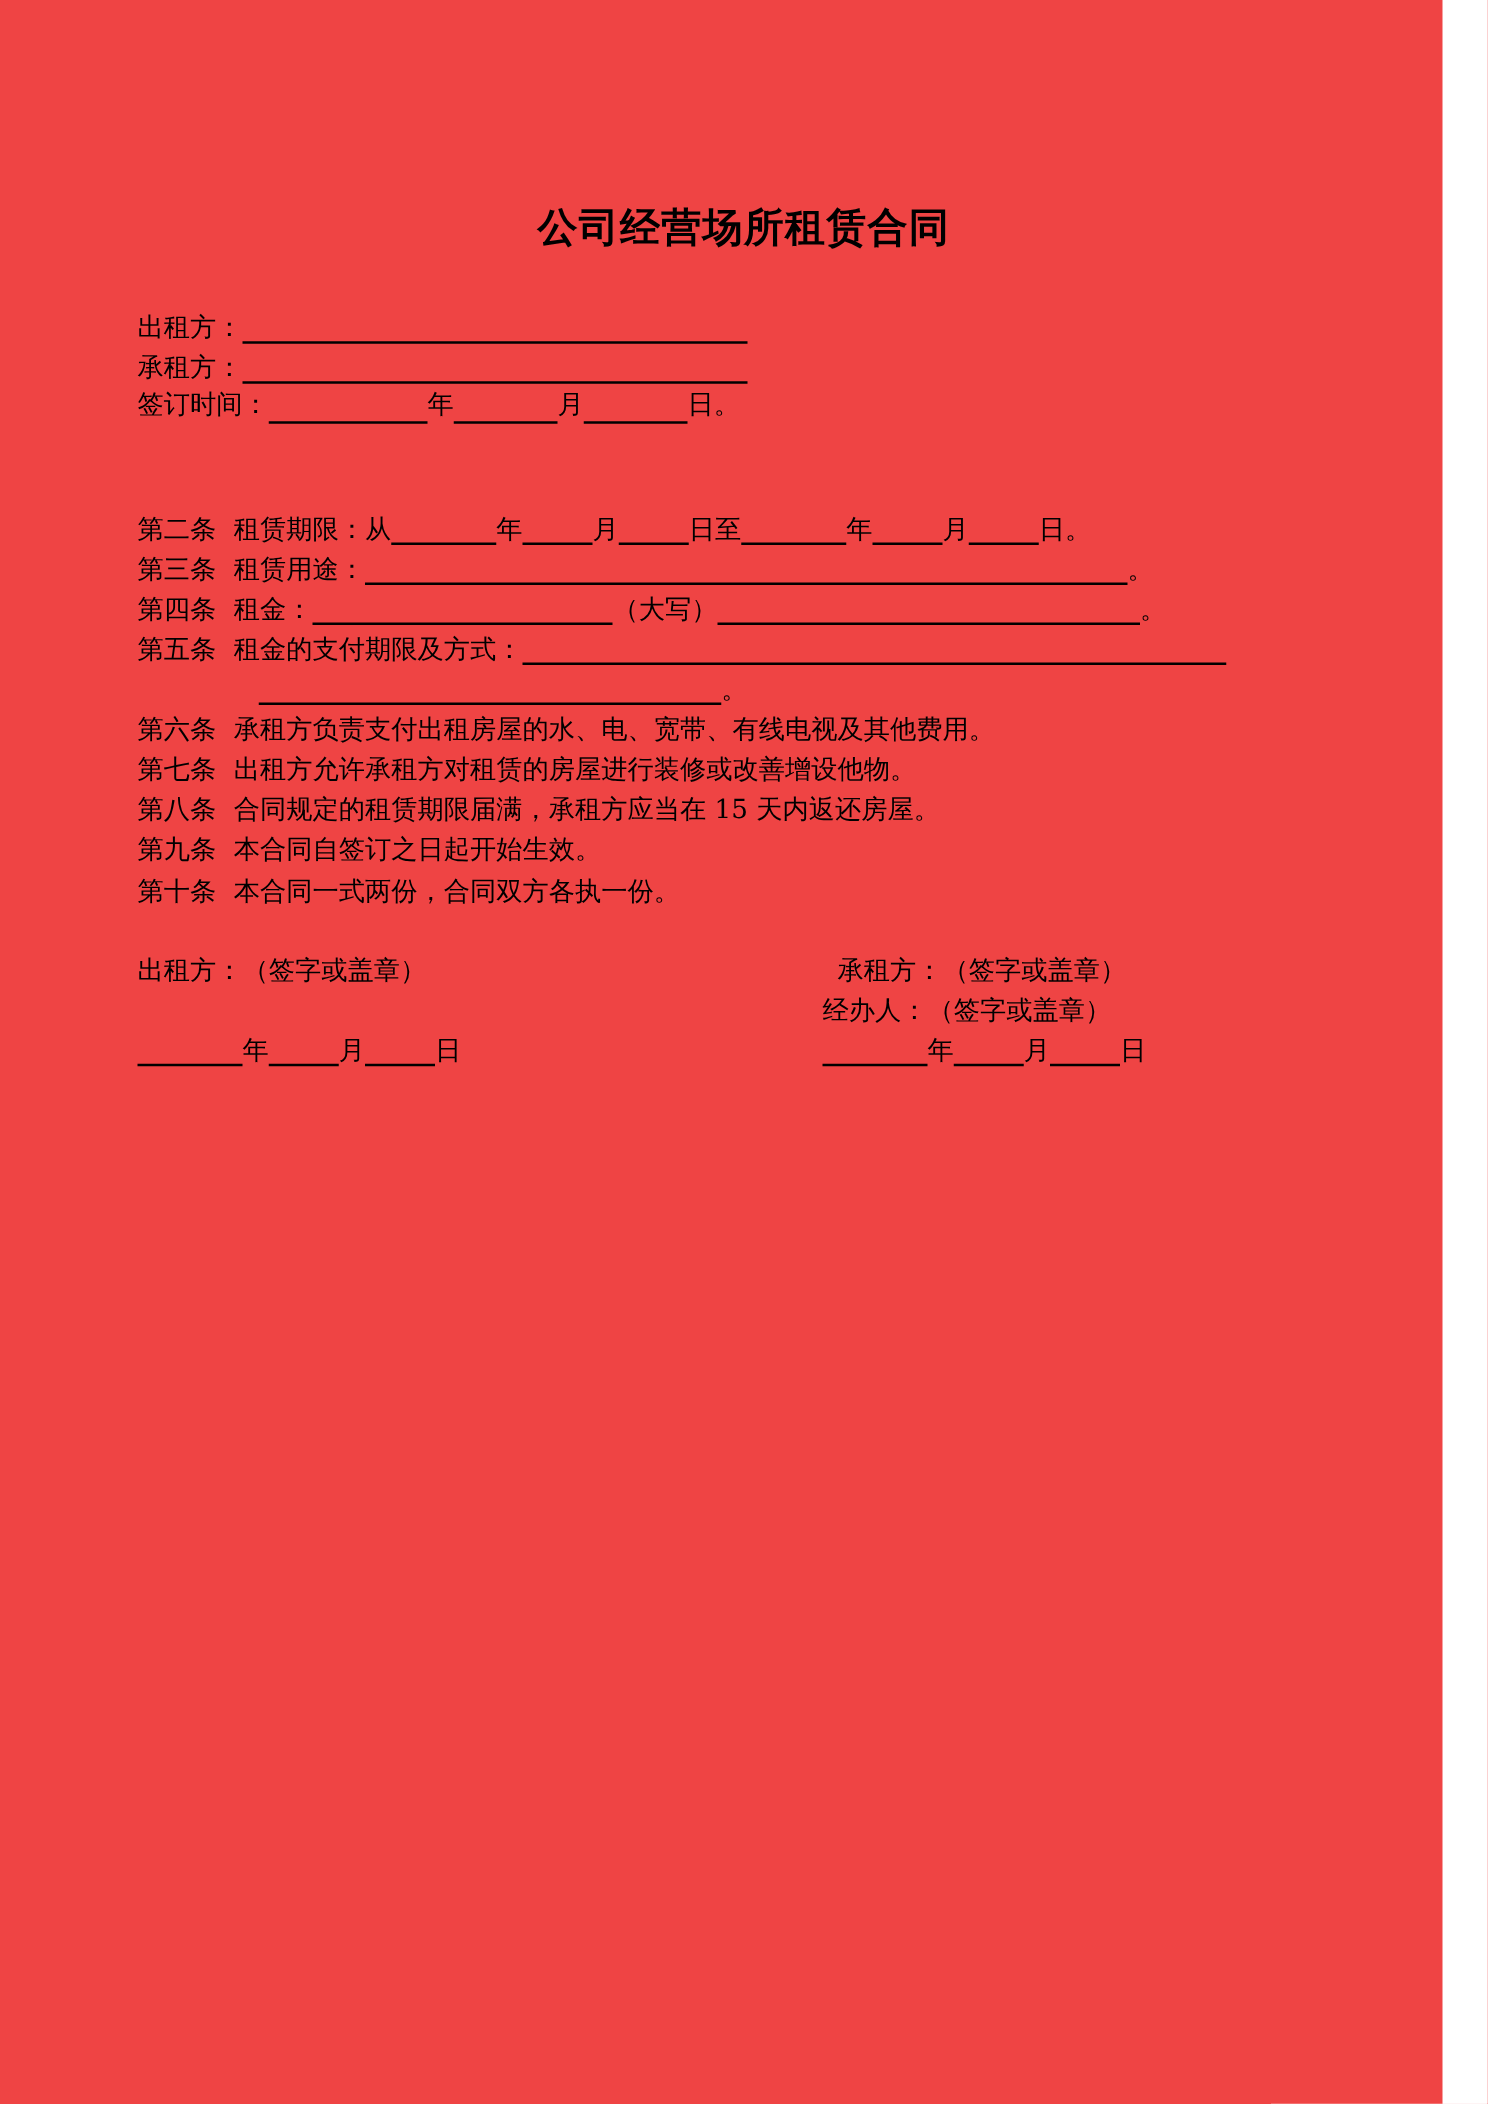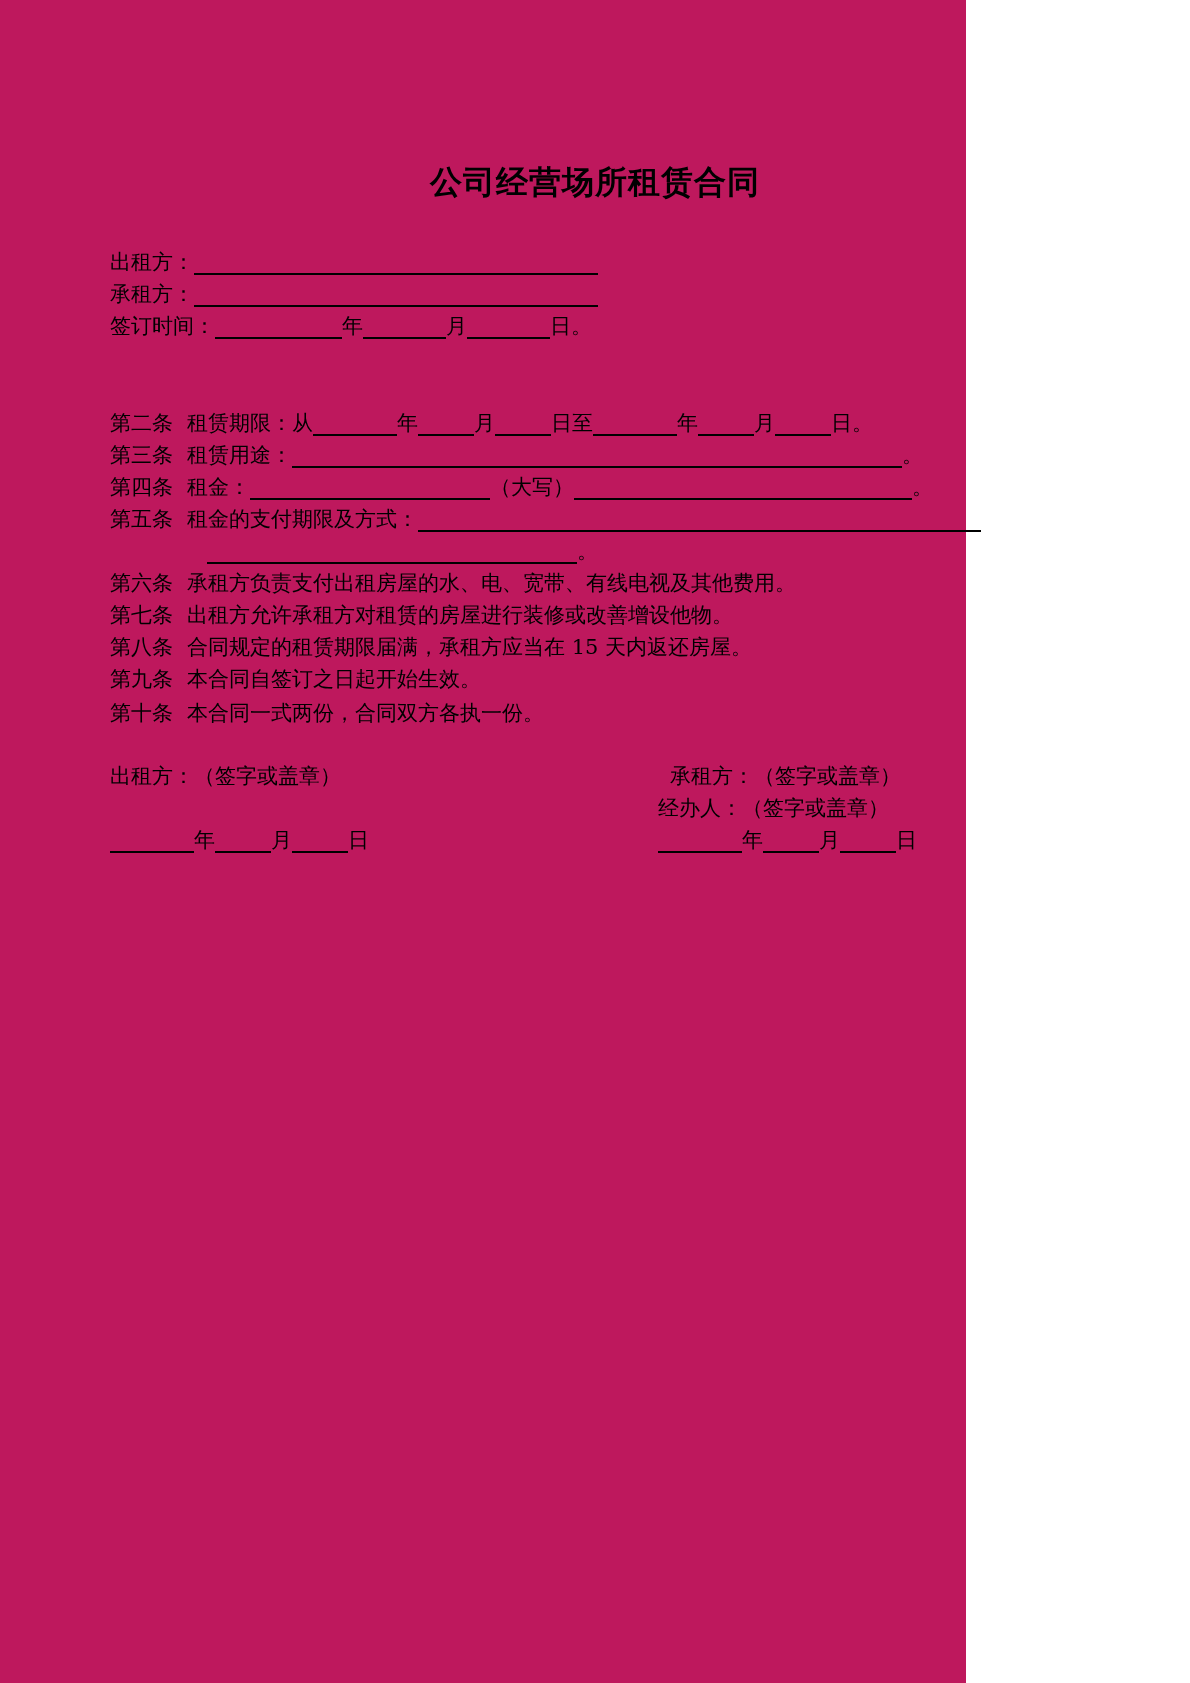--- a/index.html
+++ b/index.html
@@ -1,18 +1,18 @@
 <!DOCTYPE html>
 <html><head>
   <meta charset="utf-8">
   <style>
     html, body { margin: 0; padding: 0; background: #ffffff; }
     body { width: 1190px; height: 1683px; position: relative; overflow: hidden;
            font-family: "DejaVu Serif", "Liberation Serif", serif; color: #000; }
-    .page { position: absolute; left: 0; top: 0; width: 966px; height: 1683px; background: #be185d; }
+    .page { position: absolute; left: 0; top: 0; width: 1154px; height: 1683px; background: #ef4444; }
     .title { position: absolute; top: 162px; left: 0; width: 1190px; text-align: center;
              font-family: "DejaVu Sans", "Liberation Sans", sans-serif; font-weight: bold;
              font-size: 32px; line-height: 40px; letter-spacing: 1px; }
     .line { position: absolute; left: 110px; height: 32px; line-height: 32px; font-size: 21px;
             white-space: nowrap; }
     .blank { display: inline-block; border-bottom: 2px solid #000; height: 26px; vertical-align: bottom; margin-bottom: 3px; }
     .gap { display: inline-block; width: 14px; }
   </style>
 </head>
 <body>
@@ -22,21 +22,21 @@
   <div class="title">公司经营场所租赁合同</div>
 
   <div class="line" style="top:246px;">
     <span>出租方：</span><span class="blank" style="width:404px;"></span>
   </div>
 
   <div class="line" style="top:278px;">
     <span>承租方：</span><span class="blank" style="width:404px;"></span>
   </div>
 
-  <div class="line" style="top:310px;">
+  <div class="line" style="top:310px;font-family:Liberation Mono, monospace;">
     <span>签订时间：</span><span class="blank" style="width:127px;"></span><span>年</span><span class="blank" style="width:83px;"></span><span>月</span><span class="blank" style="width:83px;"></span><span>日。</span>
   </div>
 
 
   <div class="line" style="top:407px;">
     <span>第二条</span><span class="gap"></span><span>租赁期限：从</span><span class="blank" style="width:84px;"></span><span>年</span><span class="blank" style="width:56px;"></span><span>月</span><span class="blank" style="width:56px;"></span><span>日至</span><span class="blank" style="width:84px;"></span><span>年</span><span class="blank" style="width:56px;"></span><span>月</span><span class="blank" style="width:56px;"></span><span>日。</span>
   </div>
 
   <div class="line" style="top:439px;">
     <span>第三条</span><span class="gap"></span><span>租赁用途：</span><span class="blank" style="width:610px;"></span><span>。</span>

